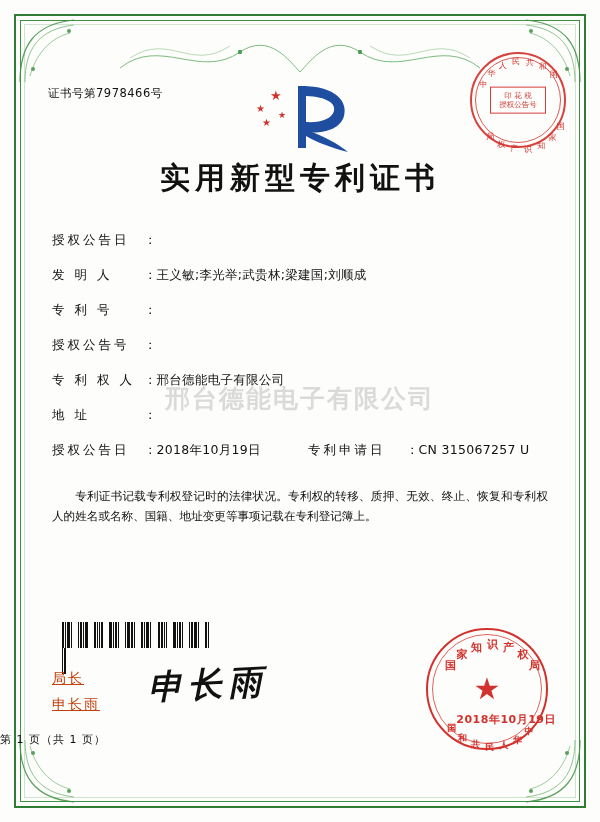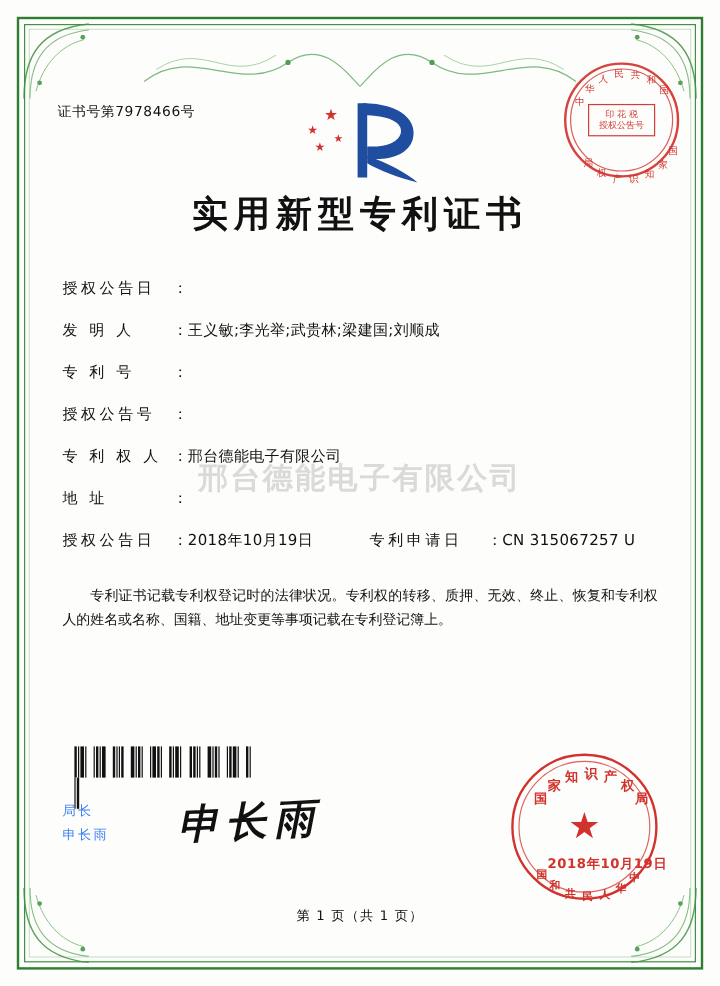--- a/index.html
+++ b/index.html
@@ -237,24 +237,25 @@
     height: 26px;
     vertical-align: top;
     margin-right: 1px;
   }
 
   
   .sign-block {
     position: absolute;
     left: 52px;
     top: 666px;
-    font-size: 11px;
+    font-size: 14px;
     line-height: 1.85;
     letter-spacing: 2px;
-    color: #3b82f6;
+    color: #c2410c;
+    text-decoration: underline;
   }
   .handwriting {
     position: absolute;
     left: 148px;
     top: 662px;
     font-family: "DejaVu Serif", "Liberation Serif", serif;
     font-size: 34px;
     font-style: italic;
     font-weight: bold;
     color: #111;
@@ -313,22 +314,21 @@
     font-size: 11px;
     color: #d2322d;
     letter-spacing: 0.5px;
     font-weight: bold;
   }
 
   
   .footer {
     position: absolute;
     left: 0; right: 0;
-    top: 756px;
-    text-align: center;
+    top: 732px;
     font-size: 11px;
     letter-spacing: 1px;
     color: #111;
   }
 </style>
 </head>
 <body>
 
 <div class="page">
 

